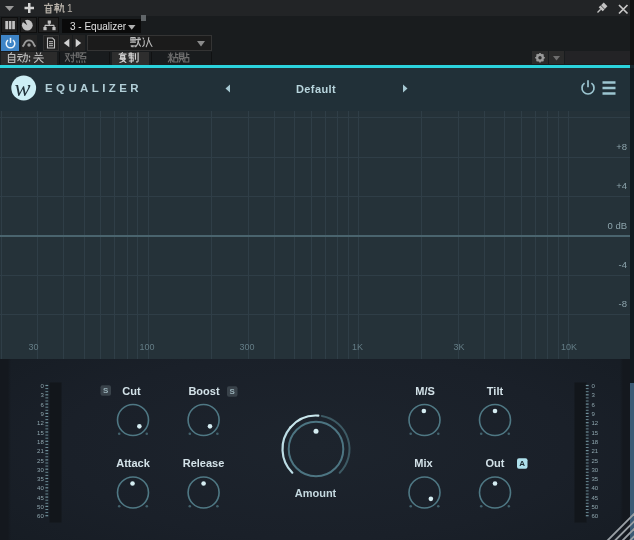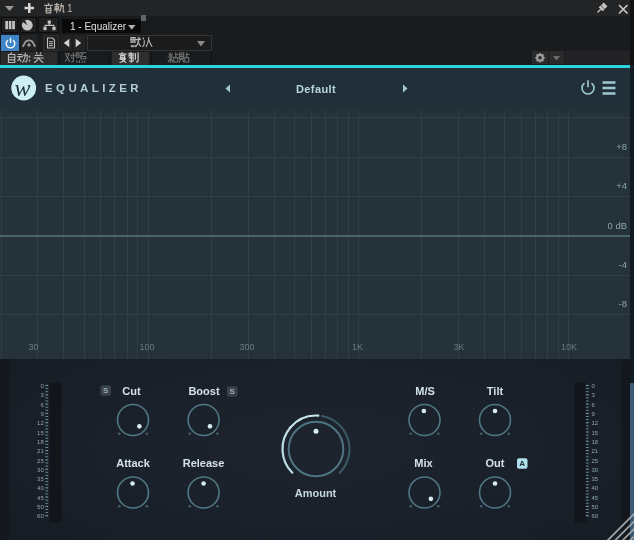--- a/index.html
+++ b/index.html
@@ -32,21 +32,21 @@
   <circle cx="27.3" cy="9.2" r="5.4" fill="#c2c2c2"></circle>
   <path d="M27.3 9.2 L21.9 5.3 A6.6 6.6 0 0 1 24.4 3.1 Z" fill="#212121"></path>
   <g stroke="#c2c2c2" stroke-width="1.2" fill="none">
     <path d="M49.2 7.3 L49.2 9.3 M45 9.3 L54 9.3 M45 9.3 L45 11.4 M54 9.3 L54 11.4"></path>
   </g>
   <rect x="47.7" y="4.5" width="3.2" height="3.2" fill="#c2c2c2"></rect>
   <rect x="43.4" y="11" width="3.2" height="3.2" fill="#c2c2c2"></rect>
   <rect x="52.4" y="11" width="3.2" height="3.2" fill="#c2c2c2"></rect>
 </svg>
 <div class="abs" style="left:62px;top:19px;width:79px;height:14px;background:#0a0a0a;"></div>
-<div class="abs" style="left:70px;top:21px;width:60px;height:11px;color:#e0e0e0;font-size:10px;">1 - Equalizer</div>
+<div class="abs" style="left:70px;top:21px;width:60px;height:11px;color:#e0e0e0;font-size:10px;">3 - Equalizer</div>
 <svg class="abs" style="left:127px;top:24px" width="10" height="7">
       <path d="M1 1 L8.5 1 L4.75 5.8 Z" fill="#b0b0b0"></path>
     </svg>
 <div class="abs" style="left:140.5px;top:15px;width:5px;height:6px;background:#606568;"></div>
 
 <div class="abs" style="left:0;top:33px;width:634px;height:18px;background:#191c1e;"></div>
 <div class="abs" style="left:1px;top:34.5px;width:18px;height:16px;background:#3e84c6;"></div>
 <svg class="abs" style="left:1px;top:34.5px" width="18" height="16">
   <path d="M11.96 5.02 A4.3 4.3 0 1 1 7.04 5.02" fill="none" stroke="#eef5f9" stroke-width="1.5"></path>
   <path d="M9.5 2.8 L9.5 8" stroke="#eef5f9" stroke-width="1.5"></path>

